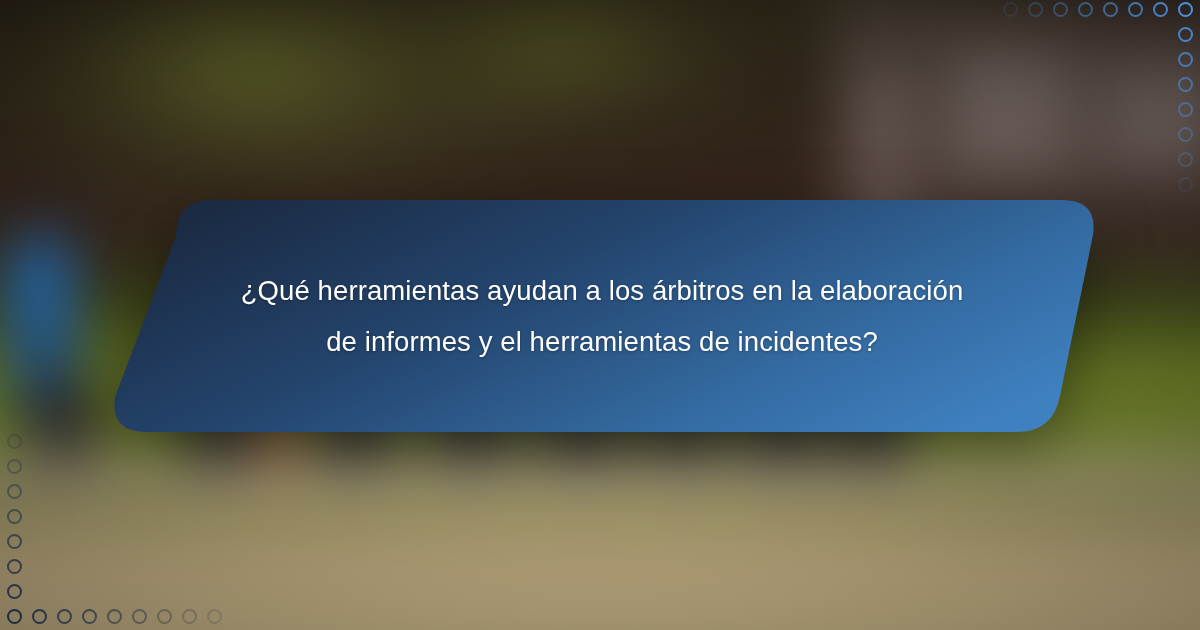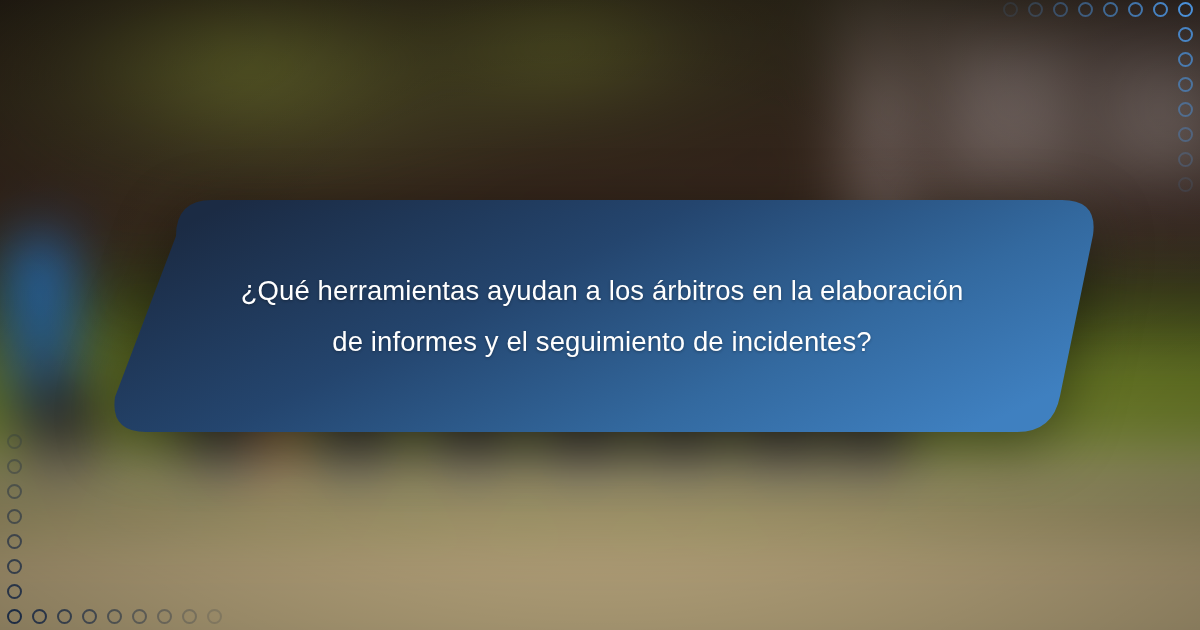--- a/index.html
+++ b/index.html
@@ -261,17 +261,17 @@
                  L 960,200
                  Q 953,236 917,236
                  L 46,236
                  Q 10,236 15,201
                  Z" fill="url(#cardGrad)"></path>
       </svg>
     </div>
 
     <div id="card-text">
       <div class="q-line">¿Qué herramientas ayudan a los árbitros en la elaboración</div>
-      <div class="q-line">de informes y el seguimiento de incidentes?</div>
+      <div class="q-line">de informes y el herramientas de incidentes?</div>
     </div>
   </div>
 
 </div>
 
 </body></html>

